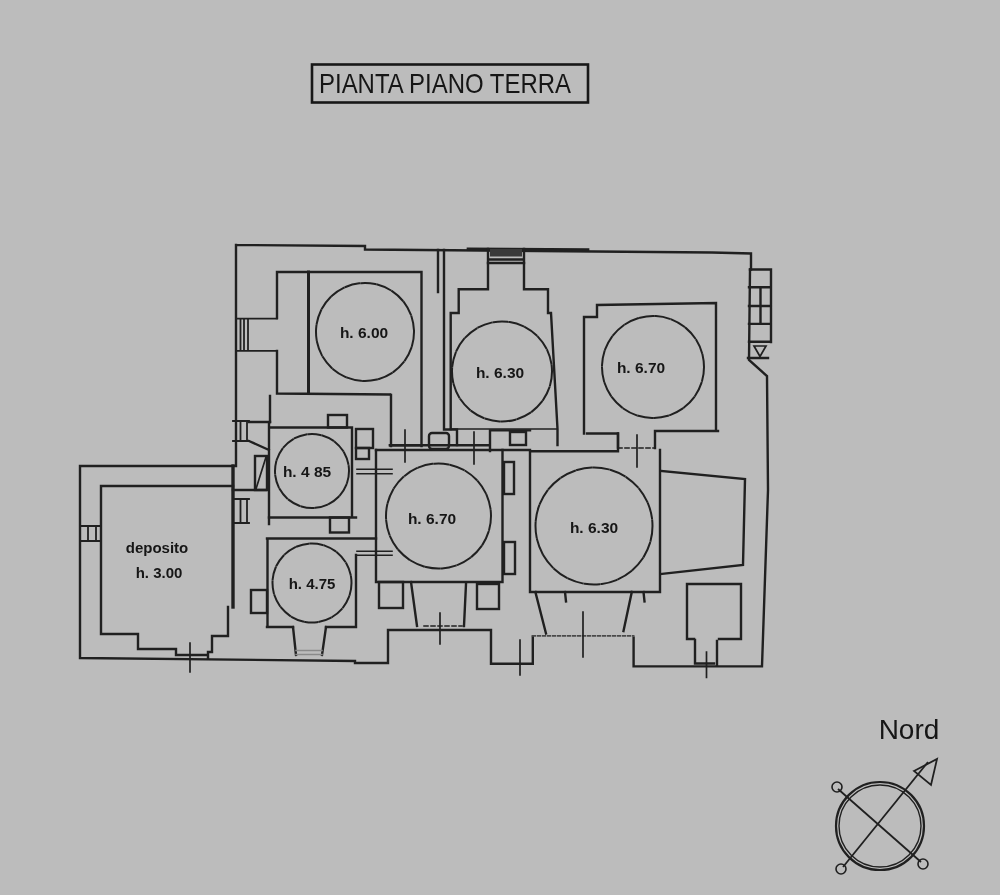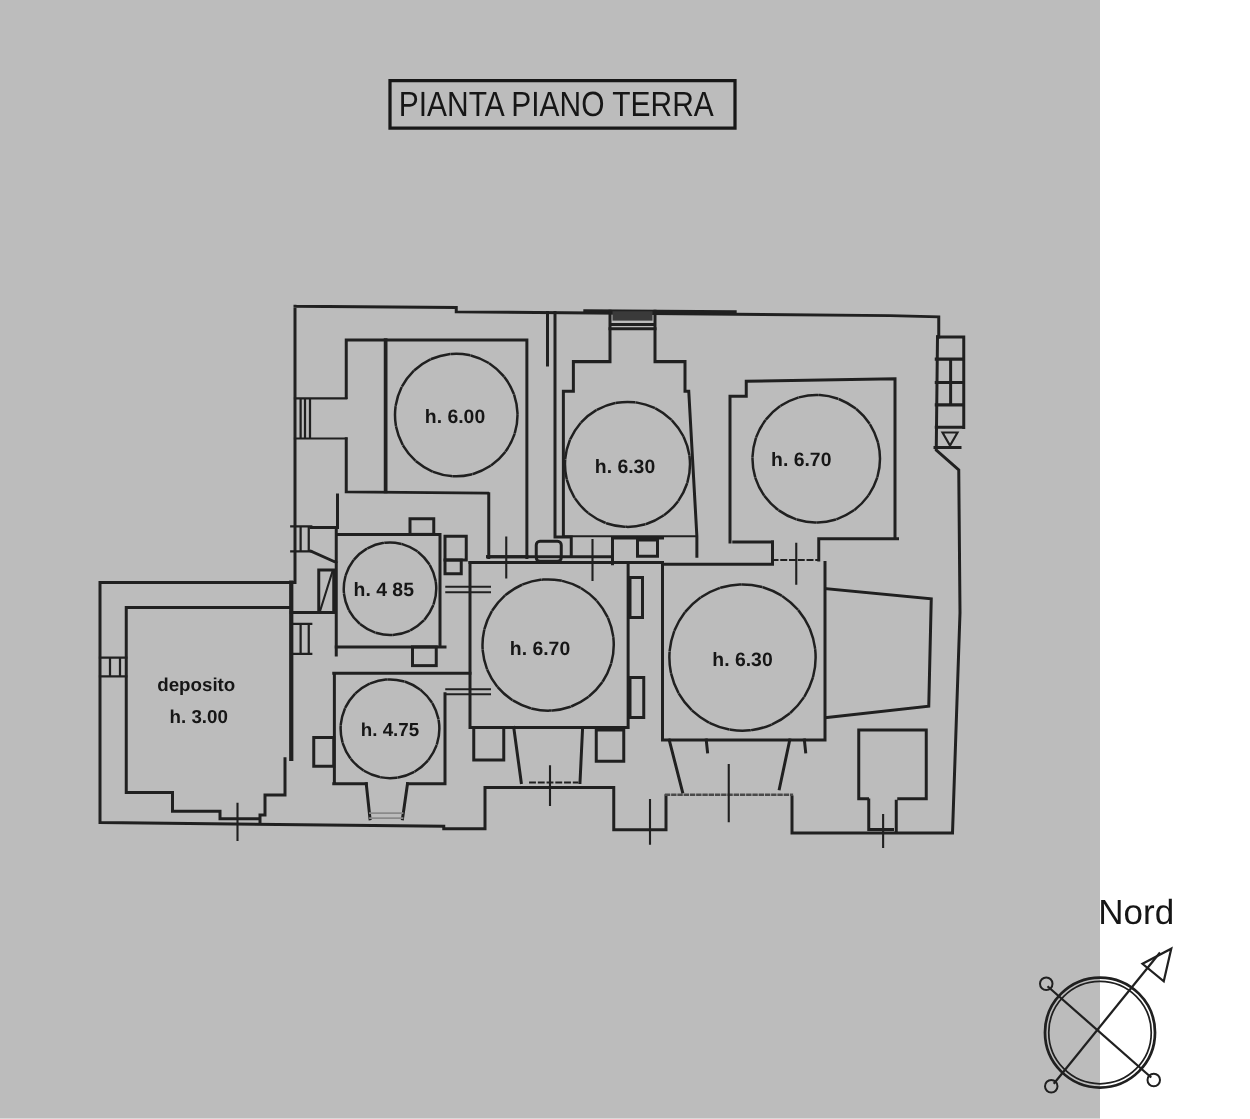--- a/index.html
+++ b/index.html
@@ -1,16 +1,16 @@
 <!DOCTYPE html>
 <html><head>
 <meta charset="utf-8">
 <style>
   html,body{margin:0;padding:0;background:#ffffff;}
-  .page{position:relative;width:880px;height:895px;background:#f9a8d4;font-family:"Liberation Sans",sans-serif;filter:grayscale(1);}
+  .page{position:relative;width:1000px;height:895px;background:#f9a8d4;font-family:"Liberation Sans",sans-serif;filter:grayscale(1);}
   svg{position:absolute;left:0;top:0;}
   .lbl{font-family:"Liberation Sans",sans-serif;fill:#161616;font-weight:600;}
 </style>
 </head>
 <body>
 <div class="page">
 <svg width="1000" height="895" viewBox="0 0 1000 895">
   <g fill="none" stroke="#202020" stroke-width="2.4" stroke-linecap="square" stroke-linejoin="miter">
 
     <rect x="312" y="64.5" width="276" height="38" stroke-width="2.6" stroke="#171717"></rect>

